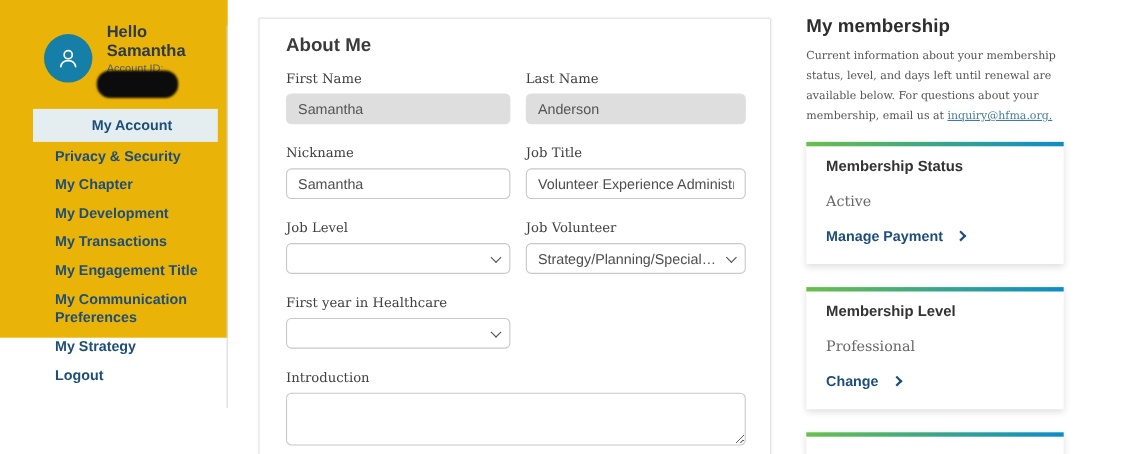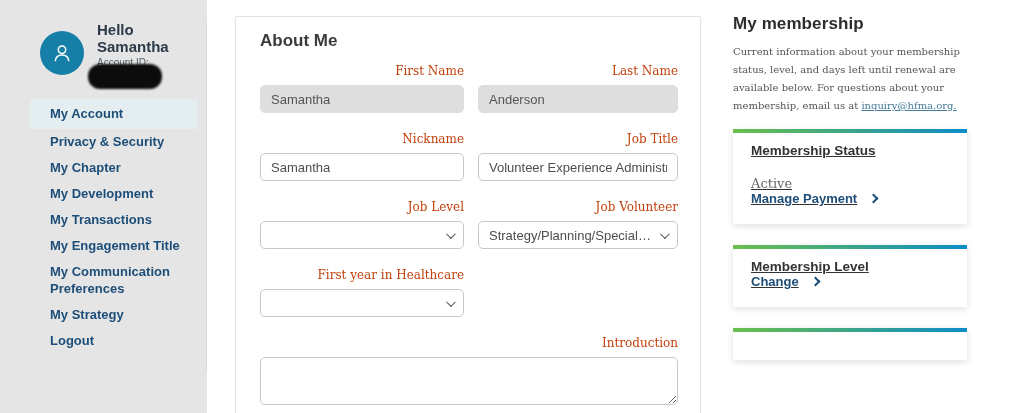--- a/index.html
+++ b/index.html
@@ -5,21 +5,21 @@
   * { margin: 0; padding: 0; box-sizing: border-box; }
   html, body { width: 1024px; height: 413px; overflow: hidden; }
   body {
     position: relative;
     background: #ffffff;
     font-family: "Liberation Sans", sans-serif;
     color: #333;
   }
 
   
-  .sidebar { position: absolute; left: 0; top: 0; width: 207px; height: 413px; background: #e5e5e5; }
+  .sidebar { position: absolute; left: 0; top: 0; width: 207px; height: 307px; background: #eab308; }
   .sidebar-divider { position: absolute; left: 206px; top: 23px; width: 1px; height: 348px; background: #d9d9d9; }
 
   .profile { position: absolute; left: 0; top: 0; width: 207px; }
   .avatar {
     position: absolute; left: 40px; top: 31px; width: 44px; height: 44px;
     border-radius: 50%; background: #157fa8; display: flex; align-items: center; justify-content: center;
   }
   .avatar svg { width: 26px; height: 26px; }
   .greeting { position: absolute; left: 97px; top: 21px; font-size: 15px; font-weight: bold; color: #2c3a49; line-height: 17px; }
   .account-id-label {
@@ -29,36 +29,35 @@
   .redacted-blob {
     position: absolute; left: 88px; top: 64px; width: 74px; height: 25px;
     background: #0c0c0c; border-radius: 12px; filter: blur(1.2px);
   }
 
   .nav { position: absolute; left: 30px; top: 99px; width: 168px; display: flex; flex-direction: column; }
   .nav-item {
     padding: 4px 8px 5px 20px; font-size: 13px; font-weight: bold; color: #1d4e79;
     line-height: 17px; cursor: pointer;
   }
-  .nav-item.active { background: #e4eef0; padding-top: 6px; padding-bottom: 7px; }
+  .nav-item.active { background: #e4eef0; padding-top: 6px; padding-bottom: 7px; text-align: center; }
 
   
   .about-card {
     position: absolute; left: 235px; top: 16px; width: 466px; height: 420px;
     background: #fff; border: 1px solid #e3e3e3; border-radius: 2px;
     box-shadow: 0 1px 3px rgba(0,0,0,0.05);
     padding: 14px 24px;
   }
   .about-title { font-size: 17px; font-weight: bold; color: #3b3b3b; margin-bottom: 13px; }
   .form-grid { display: grid; grid-template-columns: 204px 200px; column-gap: 14px; }
   .field { margin-bottom: 19px; }
   .field-label {
-    display: block; font-family: "DejaVu Serif", serif; font-size: 12px; color: #c2410c;
+    display: block; font-family: "DejaVu Serif", serif; font-size: 12px; color: #404040;
     margin-bottom: 7px;
-    text-align: right;
   }
   .control {
     width: 100%; height: 28px; border: 1px solid #c8c8c8; border-radius: 5px;
     font-family: "Liberation Sans", sans-serif; font-size: 13px; color: #4e4e4e;
     padding: 0 10px; background: #fff; outline: none;
   }
   input.control[disabled] { background: #dedede; border-color: #dedede; color: #555; }
   .select {
     display: flex; align-items: center; justify-content: space-between; cursor: pointer;
   }
@@ -74,24 +73,24 @@
   .membership { position: absolute; left: 733px; top: 14px; width: 234px; }
   .membership-title { font-size: 17px; font-weight: bold; color: #2d2d2d; letter-spacing: 0.1px; }
   .membership-desc {
     margin-top: 9px; font-family: "DejaVu Serif", serif; font-size: 10px; color: #555;
     line-height: 18px;
   }
   .membership-desc a { color: #457b99; text-decoration: underline; cursor: pointer; }
   .cards { margin-top: 14px; }
   .m-card { margin-bottom: 21px; box-shadow: 0 2px 7px rgba(0,0,0,0.13); background: #fff; border-radius: 1px; }
   .m-card-bar { height: 4px; background: linear-gradient(90deg, #6abf4b, #0d8cc7); }
-  .m-card-body { padding: 10px 18px 18px; text-decoration: underline; }
+  .m-card-body { padding: 10px 18px 18px; }
   .m-card-title { font-size: 13.5px; font-weight: bold; color: #333; }
   .m-card-value { font-family: "DejaVu Serif", serif; font-size: 13px; color: #666; margin-top: 18px; }
-  .m-card-link { display: flex; align-items: center; cursor: pointer; }
+  .m-card-link { display: flex; align-items: center; margin-top: 16px; cursor: pointer; }
   .m-card-link .link-label { font-size: 13px; font-weight: bold; color: #1d4e79; }
   .chev-right {
     width: 7px; height: 7px; border-right: 2px solid #1d4e79; border-top: 2px solid #1d4e79;
     transform: rotate(45deg); margin-left: 13px;
   }
 </style>
 </head>
 <body>
 
 <div class="sidebar">
@@ -195,20 +194,21 @@
           <span class="link-label">Manage Payment</span>
           <span class="chev-right"></span>
         </div>
       </div>
     </div>
 
     <div class="m-card">
       <div class="m-card-bar"></div>
       <div class="m-card-body">
         <div class="m-card-title">Membership Level</div>
+        <div class="m-card-value">Professional</div>
         <div class="m-card-link">
           <span class="link-label">Change</span>
           <span class="chev-right"></span>
         </div>
       </div>
     </div>
 
     <div class="m-card">
       <div class="m-card-bar"></div>
       <div class="m-card-body">

